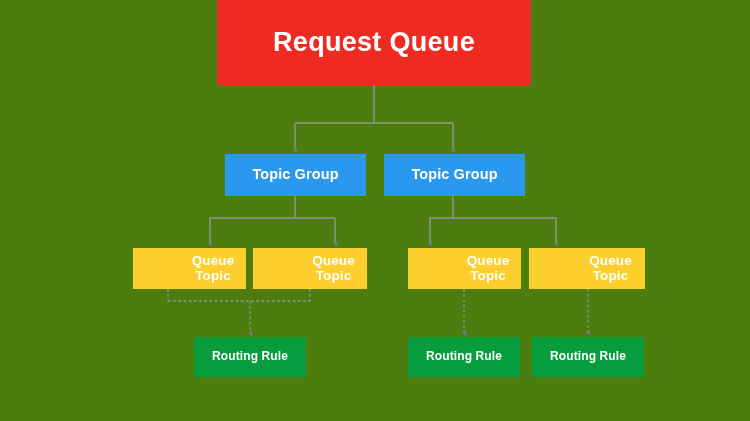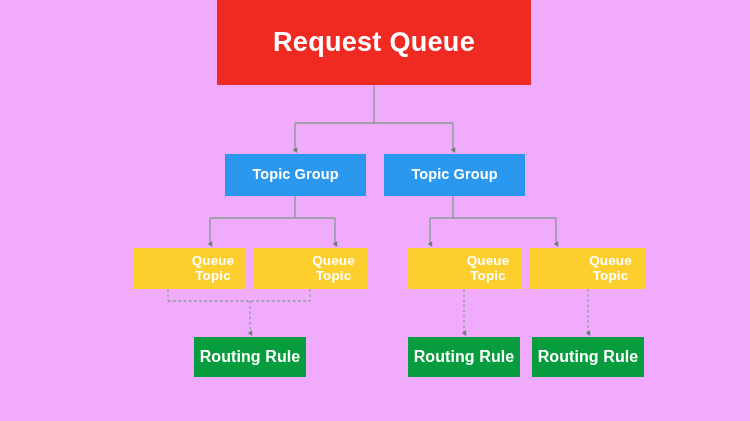--- a/index.html
+++ b/index.html
@@ -46,28 +46,28 @@
     letter-spacing: 0.3px;
   }
   .node-group {
     font-size: 14.5px;
   }
   .node-topic {
     font-size: 13.5px;
     padding-left: 47px;
   }
   .node-rule {
-    font-size: 16px;
+    font-size: 12px;
     text-align: center;
   }
 </style>
 </head>
 <body>
 
-<div id="diagram-canvas" style="background: #f0abfc;">
+<div id="diagram-canvas" style="background: #4d7c0f;">
 
   <svg id="connector-layer" viewBox="0 0 750 421">
     <defs>
       <marker id="arrowSolid" markerWidth="7" markerHeight="7" refX="3.2" refY="3.4" orient="auto" markerUnits="userSpaceOnUse">
         <path d="M0.4,1.2 L6.2,1.2 L3.3,5.6 Z" fill="#6b7d76"></path>
       </marker>
       <marker id="arrowDashed" markerWidth="7" markerHeight="7" refX="3.2" refY="3.4" orient="auto" markerUnits="userSpaceOnUse">
         <path d="M0.4,1.2 L6.2,1.2 L3.3,5.6 Z" fill="#6b7d76"></path>
       </marker>
     </defs>

